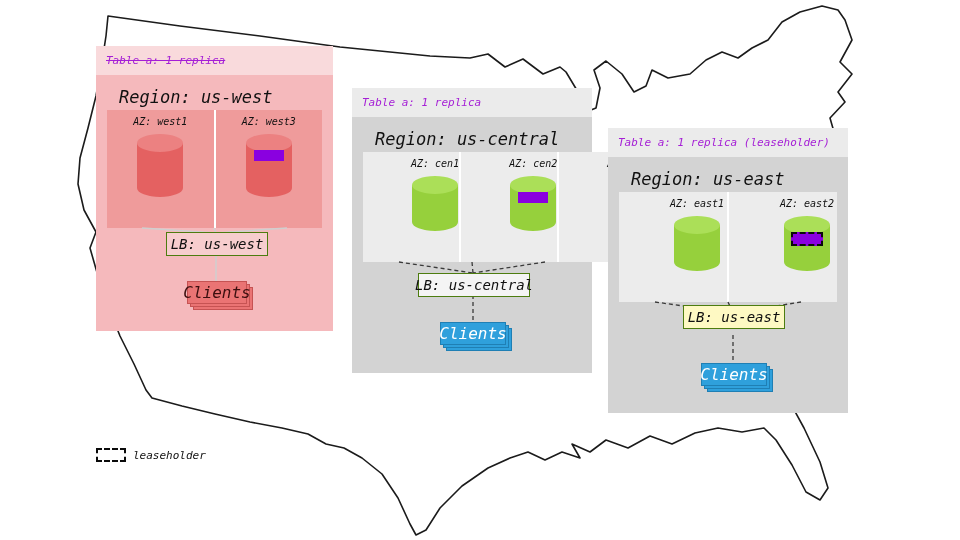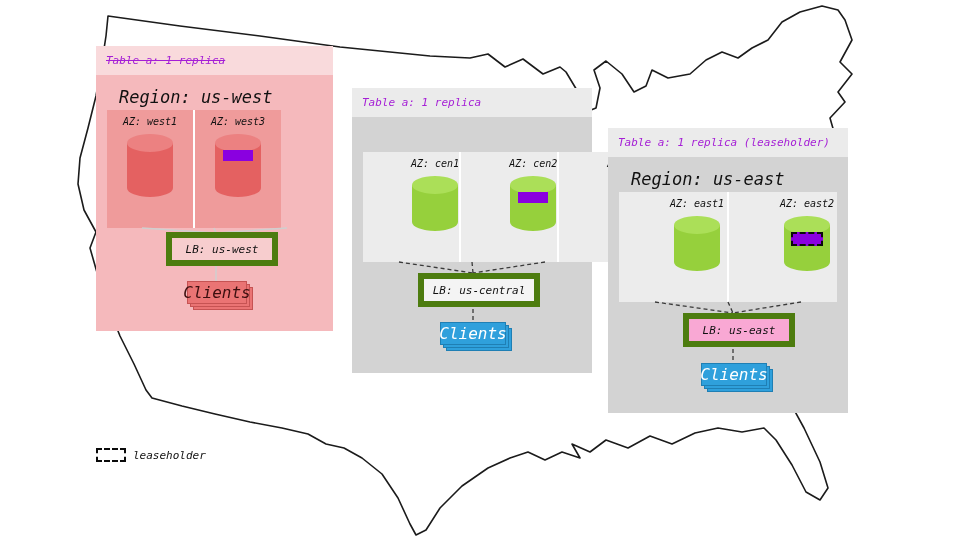--- a/index.html
+++ b/index.html
@@ -14,45 +14,45 @@
 
   .rhead{position:absolute;left:0;top:0;right:0;height:29px;display:flex;align-items:center;padding:0 10px;}
   .west .rhead{background:#f9dadc;}
   .central .rhead,.east .rhead{background:#ebebeb;}
   .tlabel{font-size:11px;color:#a51fd6;white-space:nowrap;}
   .strike{text-decoration:line-through;}
 
   .rtitle{position:absolute;left:11px;top:41px;font-size:17px;color:#101010;white-space:nowrap;margin-left:12px;}
 
   .azbox{position:absolute;left:11px;display:flex;gap:2px;background:#fff;}
-  .west .azbox{top:64px;width:174px;height:118px;}
+  .west .azbox{top:64px;width:215px;height:118px;}
   .central .azbox,.east .azbox{top:64px;width:218px;height:110px;}
   .azcol{flex:1;display:flex;flex-direction:column;align-items:center;padding-top:6px;}
   .west .azcol{background:#ef9b9b;}
   .central .azcol,.east .azcol{background:#ececec;padding-left:48px;}
   .azlabel{font-size:10px;color:#101010;white-space:nowrap;}
 
   .cyl{position:relative;width:46px;margin-top:16px;border-radius:0 0 23px 23px / 0 0 9px 9px;}
   .west .cyl{height:54px;}
   .central .cyl,.east .cyl{height:46px;}
   .cyl::before{content:'';position:absolute;left:0;top:-9px;width:100%;height:18px;border-radius:50%;}
   .cyl.red{background:#e46161;} .cyl.red::before{background:#ec8181;}
   .cyl.green{background:#96d03c;} .cyl.green::before{background:#abdf58;}
 
   .marker{position:absolute;z-index:2;top:7px;left:50%;transform:translateX(-50%);
           width:30px;height:11px;background:#8a00e0;}
   .marker.lease{width:28px;height:10px;border:2px dashed #0a0a0a;}
 
   .lines{position:absolute;left:0;top:0;pointer-events:none;}
 
   .lb{position:absolute;height:22px;display:flex;align-items:center;justify-content:center;
-      font-size:11px;color:#101010;border:6px solid #4d7c0f;white-space:nowrap;}
+      font-size:14px;color:#101010;border:1px solid #4d7c0f;white-space:nowrap;}
   .west .lb{left:70px;top:186px;width:100px;background:#f7cdce;}
   .central .lb{left:66px;top:185px;width:110px;background:#f4f4f4;}
-  .east .lb{left:75px;top:185px;width:100px;background:#f9a8d4;}
+  .east .lb{left:75px;top:177px;width:100px;background:#fef9c3;}
 
   .clients{position:absolute;height:21px;display:flex;align-items:center;justify-content:center;font-size:16px;}
   .clients::before,.clients::after{content:'';position:absolute;inset:-1px;background:inherit;border:inherit;}
   .clients::before{transform:translate(3px,3px);z-index:-1;}
   .clients::after{transform:translate(6px,6px);z-index:-2;}
   .west .clients{left:91px;top:235px;width:58px;background:#ea7474;color:#3c0f0f;border:1px solid #c65353;}
   .central .clients{left:88px;top:234px;width:64px;background:#2fa0dc;color:#fff;border:1px solid #1f7fb4;}
   .east .clients{left:93px;top:235px;width:64px;background:#2fa0dc;color:#fff;border:1px solid #1f7fb4;}
 
   .legend{position:absolute;left:96px;top:448px;display:flex;align-items:center;gap:7px;}
@@ -95,20 +95,21 @@
     </svg>
 
     <div class="lb">LB: us-west</div>
     <div class="clients">Clients</div>
   </section>
 
   <section class="region central">
     <header class="rhead">
       <span class="tlabel">Table a: 1 replica</span>
     </header>
+    <div class="rtitle">Region: us-central</div>
 
     <div class="azbox">
       <div class="azcol">
         <div class="azlabel">AZ: cen1</div>
         <div class="cyl green"></div>
       </div>
       <div class="azcol">
         <div class="azlabel">AZ: cen2</div>
         <div class="cyl green">
           <div class="marker"></div>

